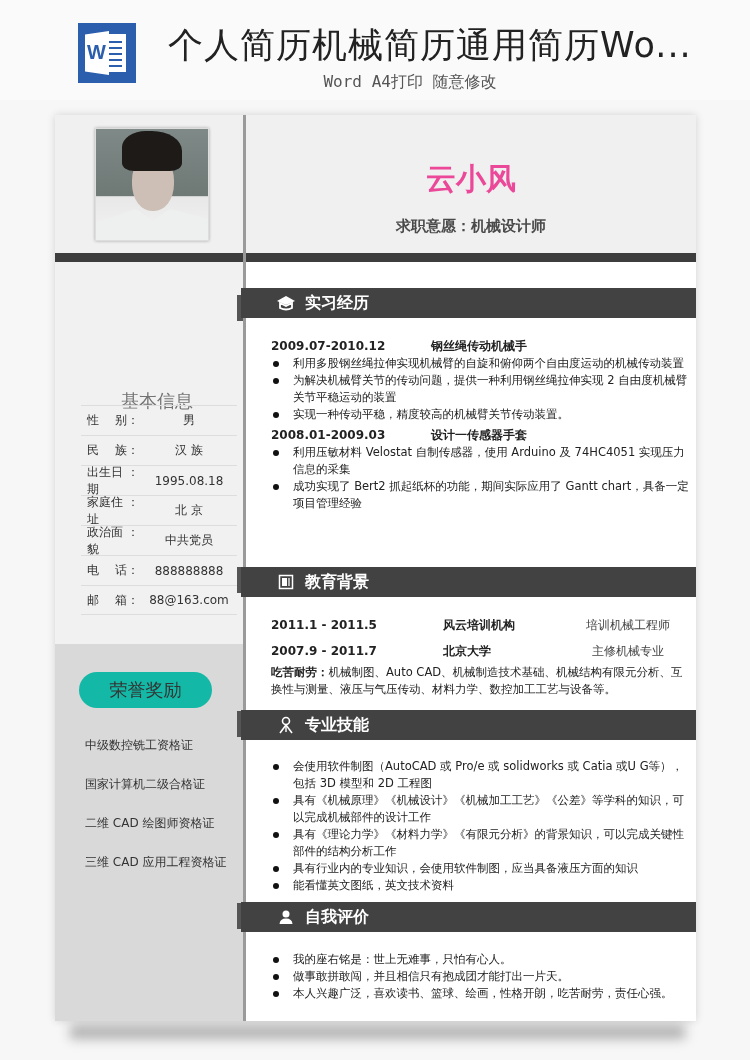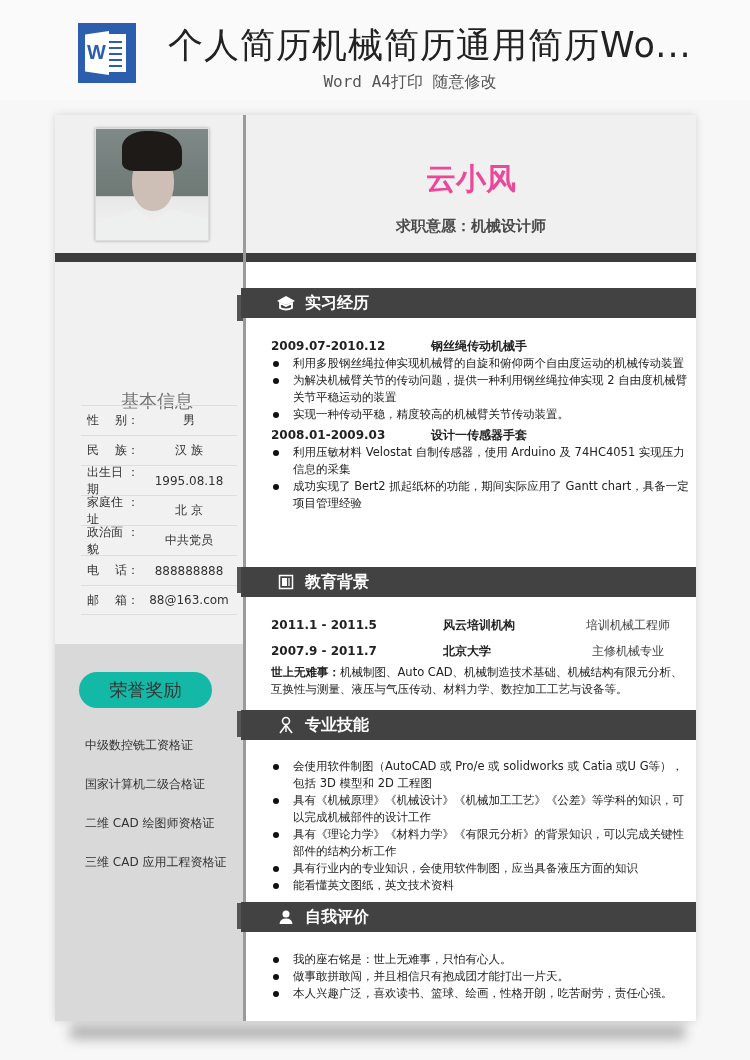--- a/index.html
+++ b/index.html
@@ -195,21 +195,21 @@
     <div class="edu-row">
         <span class="d">2011.1 - 2011.5</span>
         <span class="s">风云培训机构</span>
         <span class="m">培训机械工程师</span>
       </div>
     <div class="edu-row" style="margin-top:1px">
         <span class="d">2007.9 - 2011.7</span>
         <span class="s">北京大学</span>
         <span class="m">主修机械专业</span>
       </div>
-    <div><b>世上无难事：</b><span>机械制图、Auto CAD、机械制造技术基础、机械结构有限元分析、互换性与测量、液压与气压传动、材料力学、数控加工工艺与设备等。</span></div>
+    <div><b>吃苦耐劳：</b><span>机械制图、Auto CAD、机械制造技术基础、机械结构有限元分析、互换性与测量、液压与气压传动、材料力学、数控加工工艺与设备等。</span></div>
   </div>
 
   <div class="sec-head" style="top:595px">
     <span class="ic">
       <svg width="16" height="18" viewBox="0 0 16 18">
           <circle cx="8" cy="5" r="3.5" fill="none" stroke="#fff" stroke-width="1.6"></circle>
           <line x1="8" y1="9" x2="2" y2="17" stroke="#fff" stroke-width="1.6"></line>
           <line x1="8" y1="9" x2="14" y2="17" stroke="#fff" stroke-width="1.6"></line>
           <line x1="8" y1="9" x2="8" y2="16" stroke="#fff" stroke-width="1.4"></line>
         </svg>

